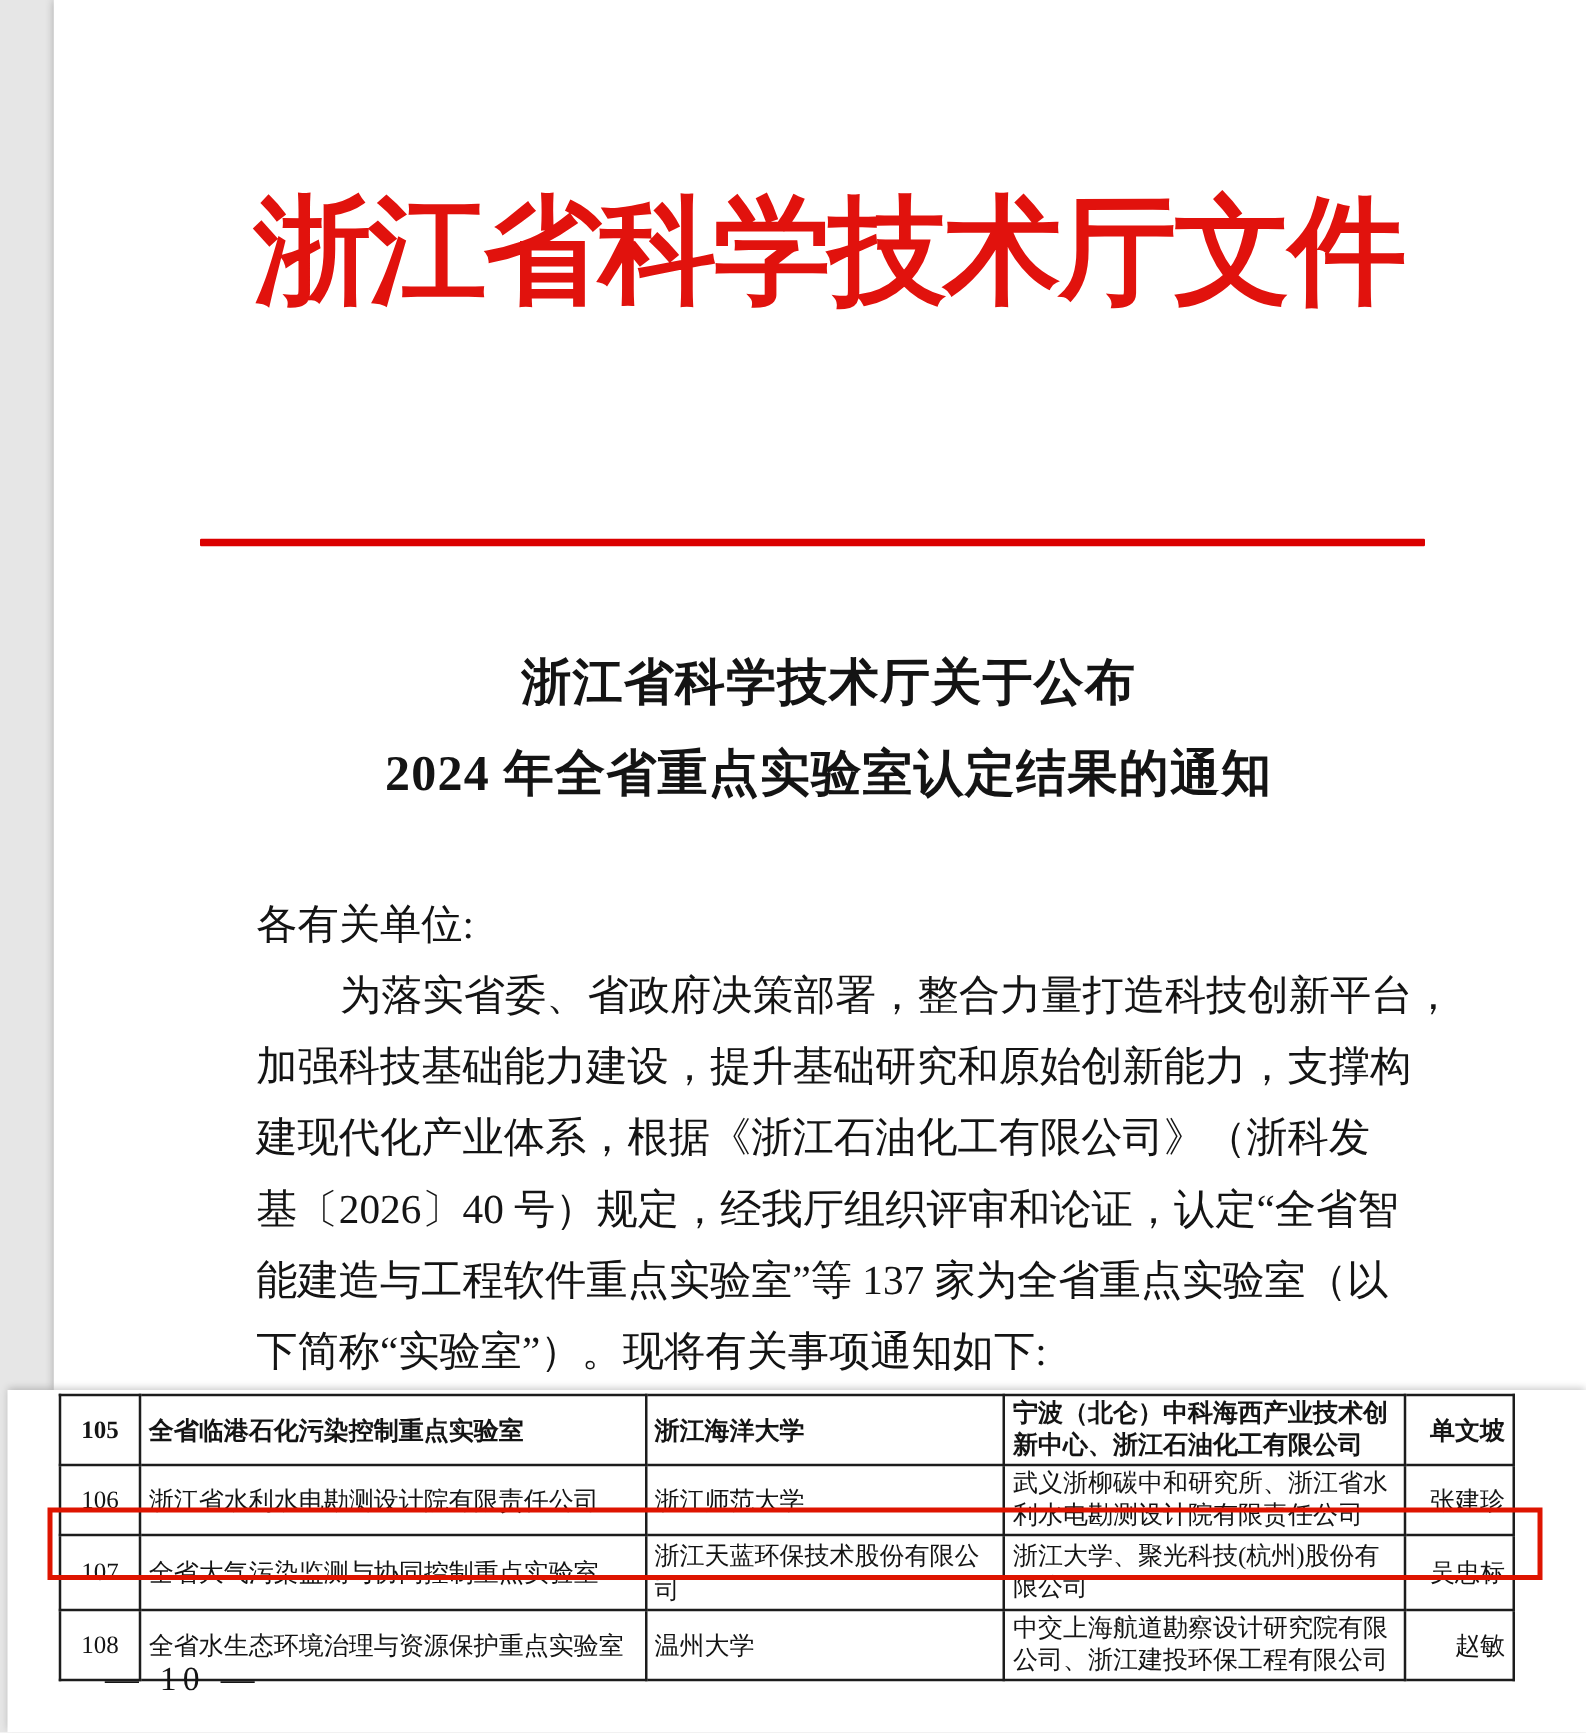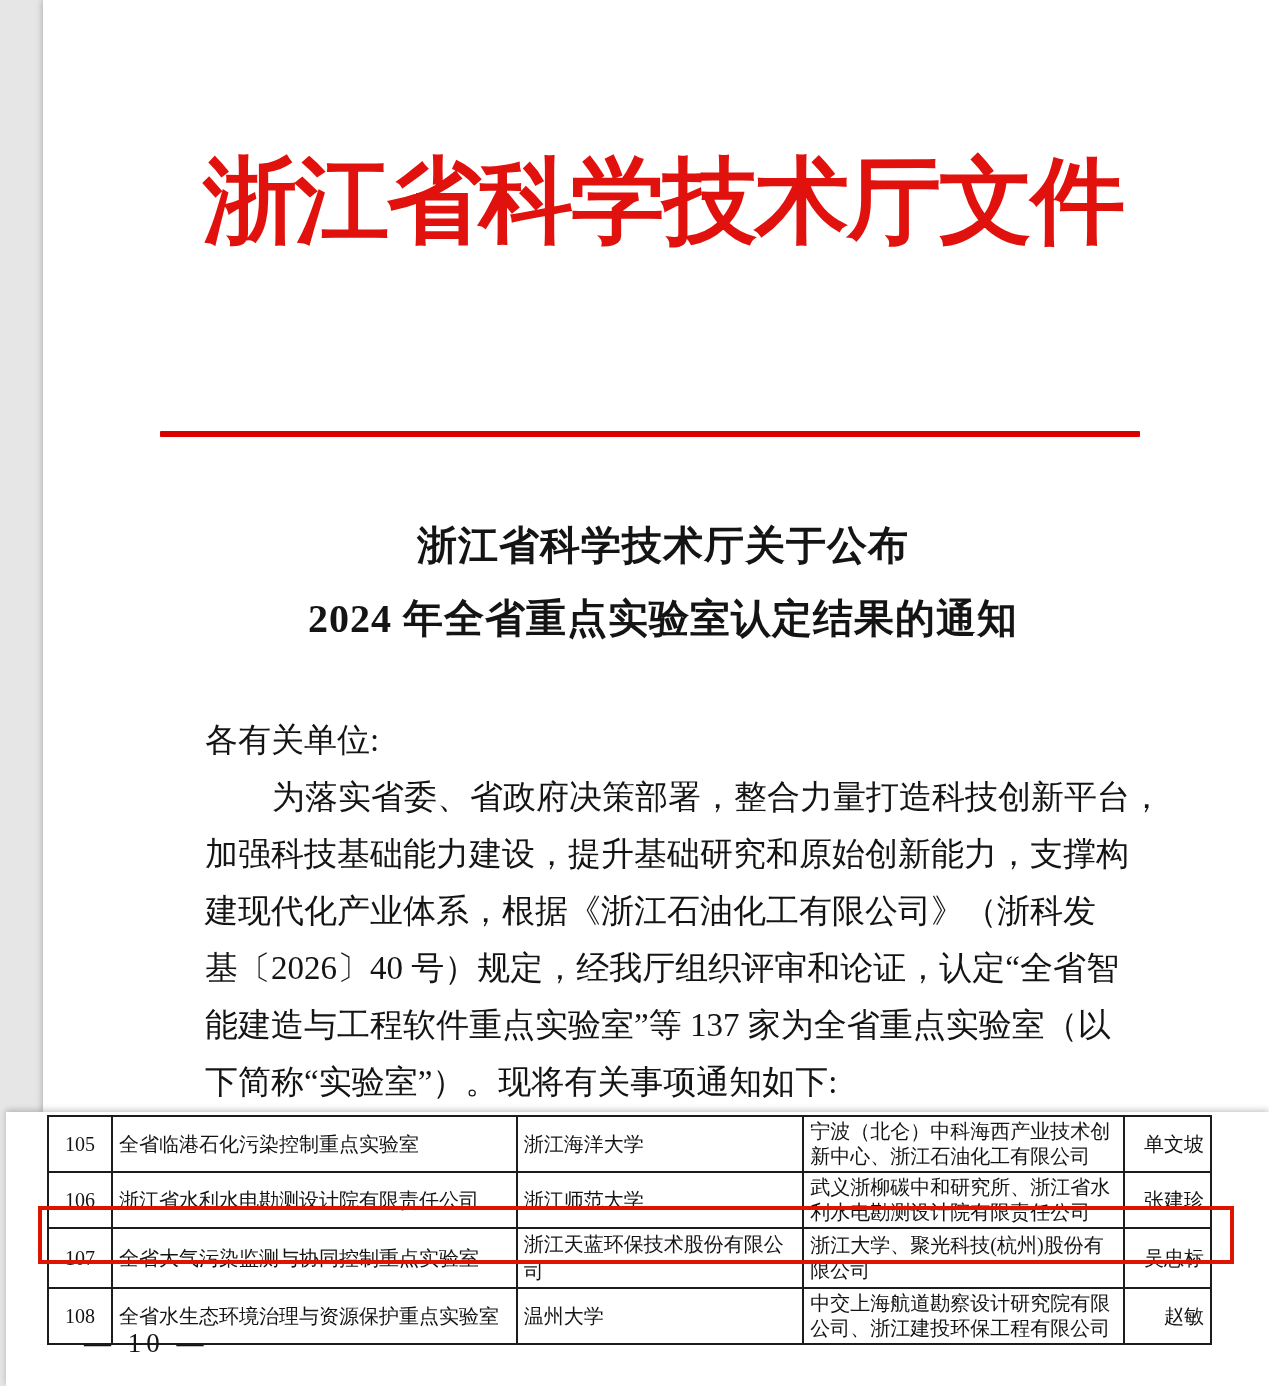--- a/index.html
+++ b/index.html
@@ -66,21 +66,21 @@
     vertical-align:middle;
     padding:2px 6px;
     box-sizing:border-box;
     overflow:hidden;
   }
   td.c-num{width:63px;text-align:center;}
   td.c-lab{width:398px;padding-left:28px;}
   td.c-inst{width:282px;padding-left:14px;}
   td.c-part{width:315px;padding-left:11px;line-height:25px;}
   td.c-dir{width:86px;text-align:right;}
-  tr.r0{height:48px;}
+  tr.r0{height:48px;font-weight:bold;}
   tr.r1{height:47px;}
   tr.r2{height:53px;}
   tr.r3{height:49px;margin-left:12px;}
 
   .highlight-box{
     position:absolute;left:38px;top:1206px;width:1196px;height:58px;
     border:4px solid #de1400;
     box-sizing:border-box;
     z-index:6;
     pointer-events:none;

